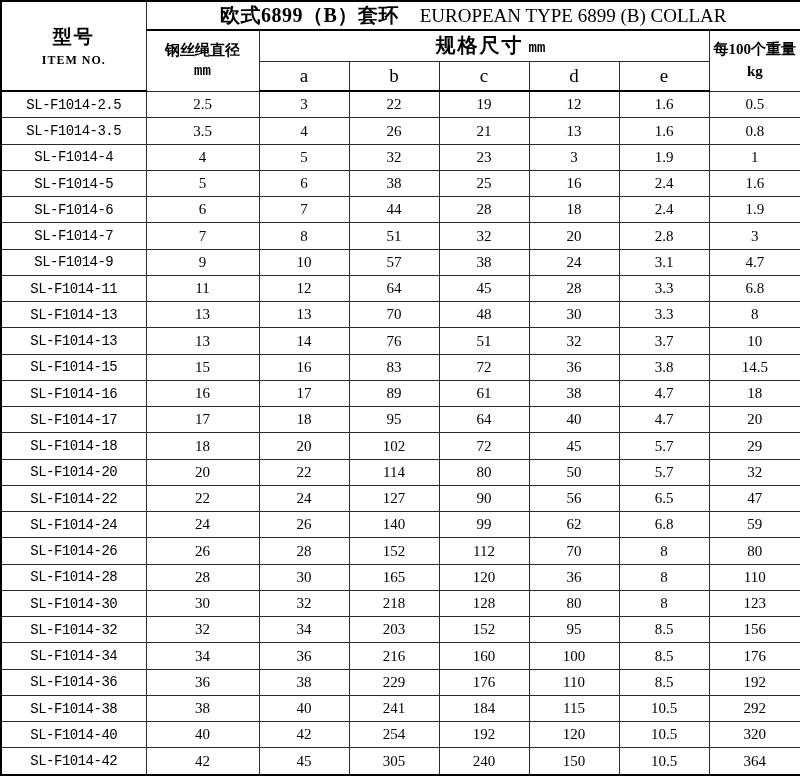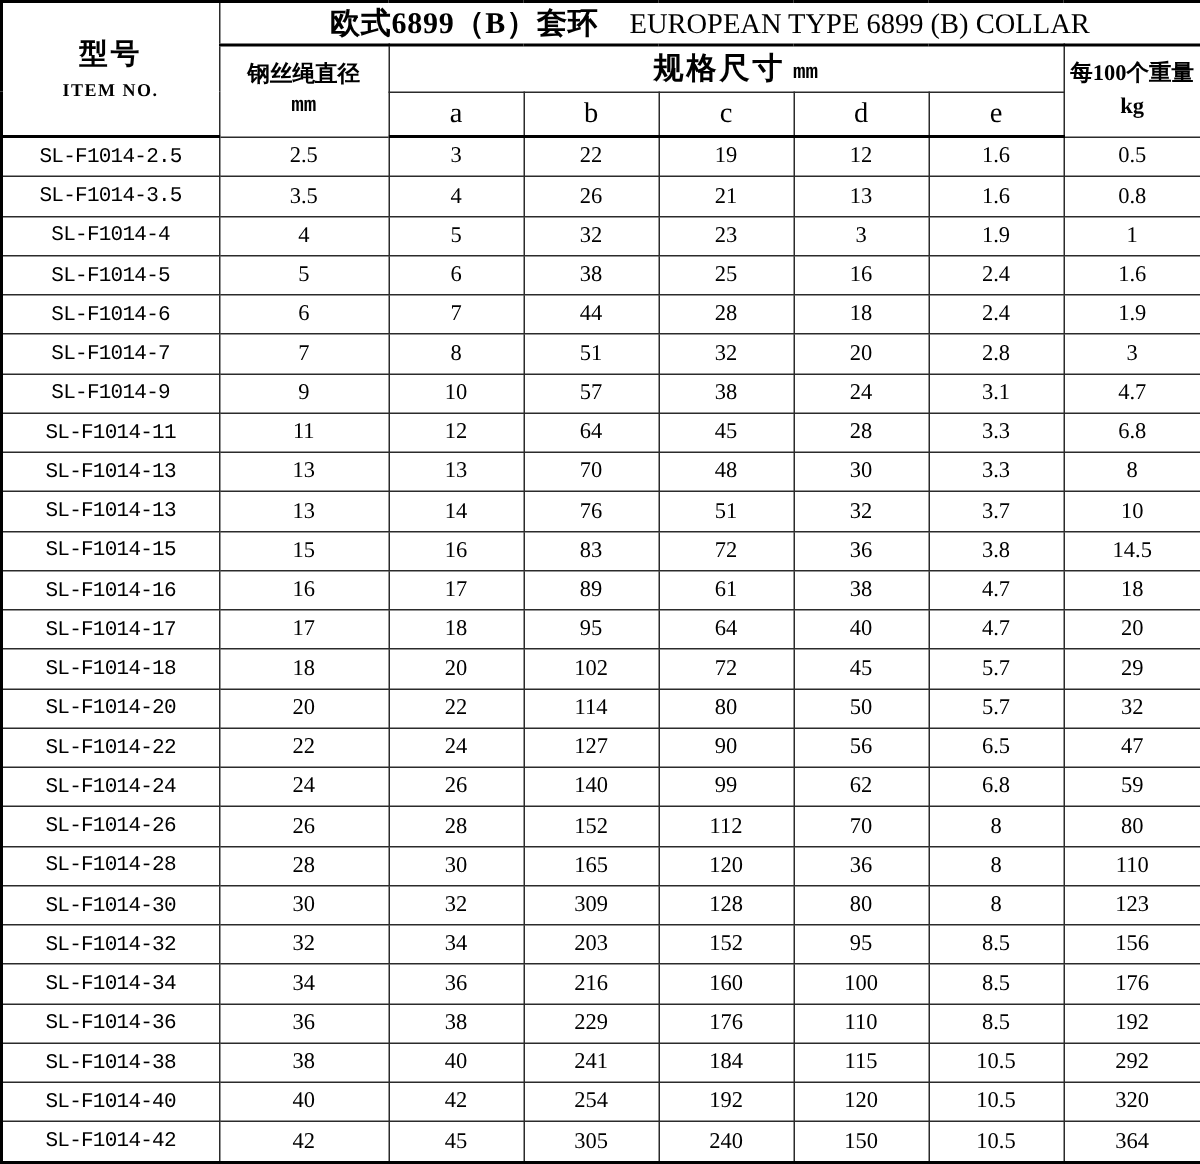--- a/index.html
+++ b/index.html
@@ -290,21 +290,21 @@
         <td class="num-cell">165</td>
         <td class="num-cell">120</td>
         <td class="num-cell">36</td>
         <td class="num-cell">8</td>
         <td class="num-cell">110</td>
       </tr>
       <tr>
         <td class="item-cell">SL-F1014-30</td>
         <td class="num-cell">30</td>
         <td class="num-cell">32</td>
-        <td class="num-cell">309</td>
+        <td class="num-cell">218</td>
         <td class="num-cell">128</td>
         <td class="num-cell">80</td>
         <td class="num-cell">8</td>
         <td class="num-cell">123</td>
       </tr>
       <tr>
         <td class="item-cell">SL-F1014-32</td>
         <td class="num-cell">32</td>
         <td class="num-cell">34</td>
         <td class="num-cell">203</td>

